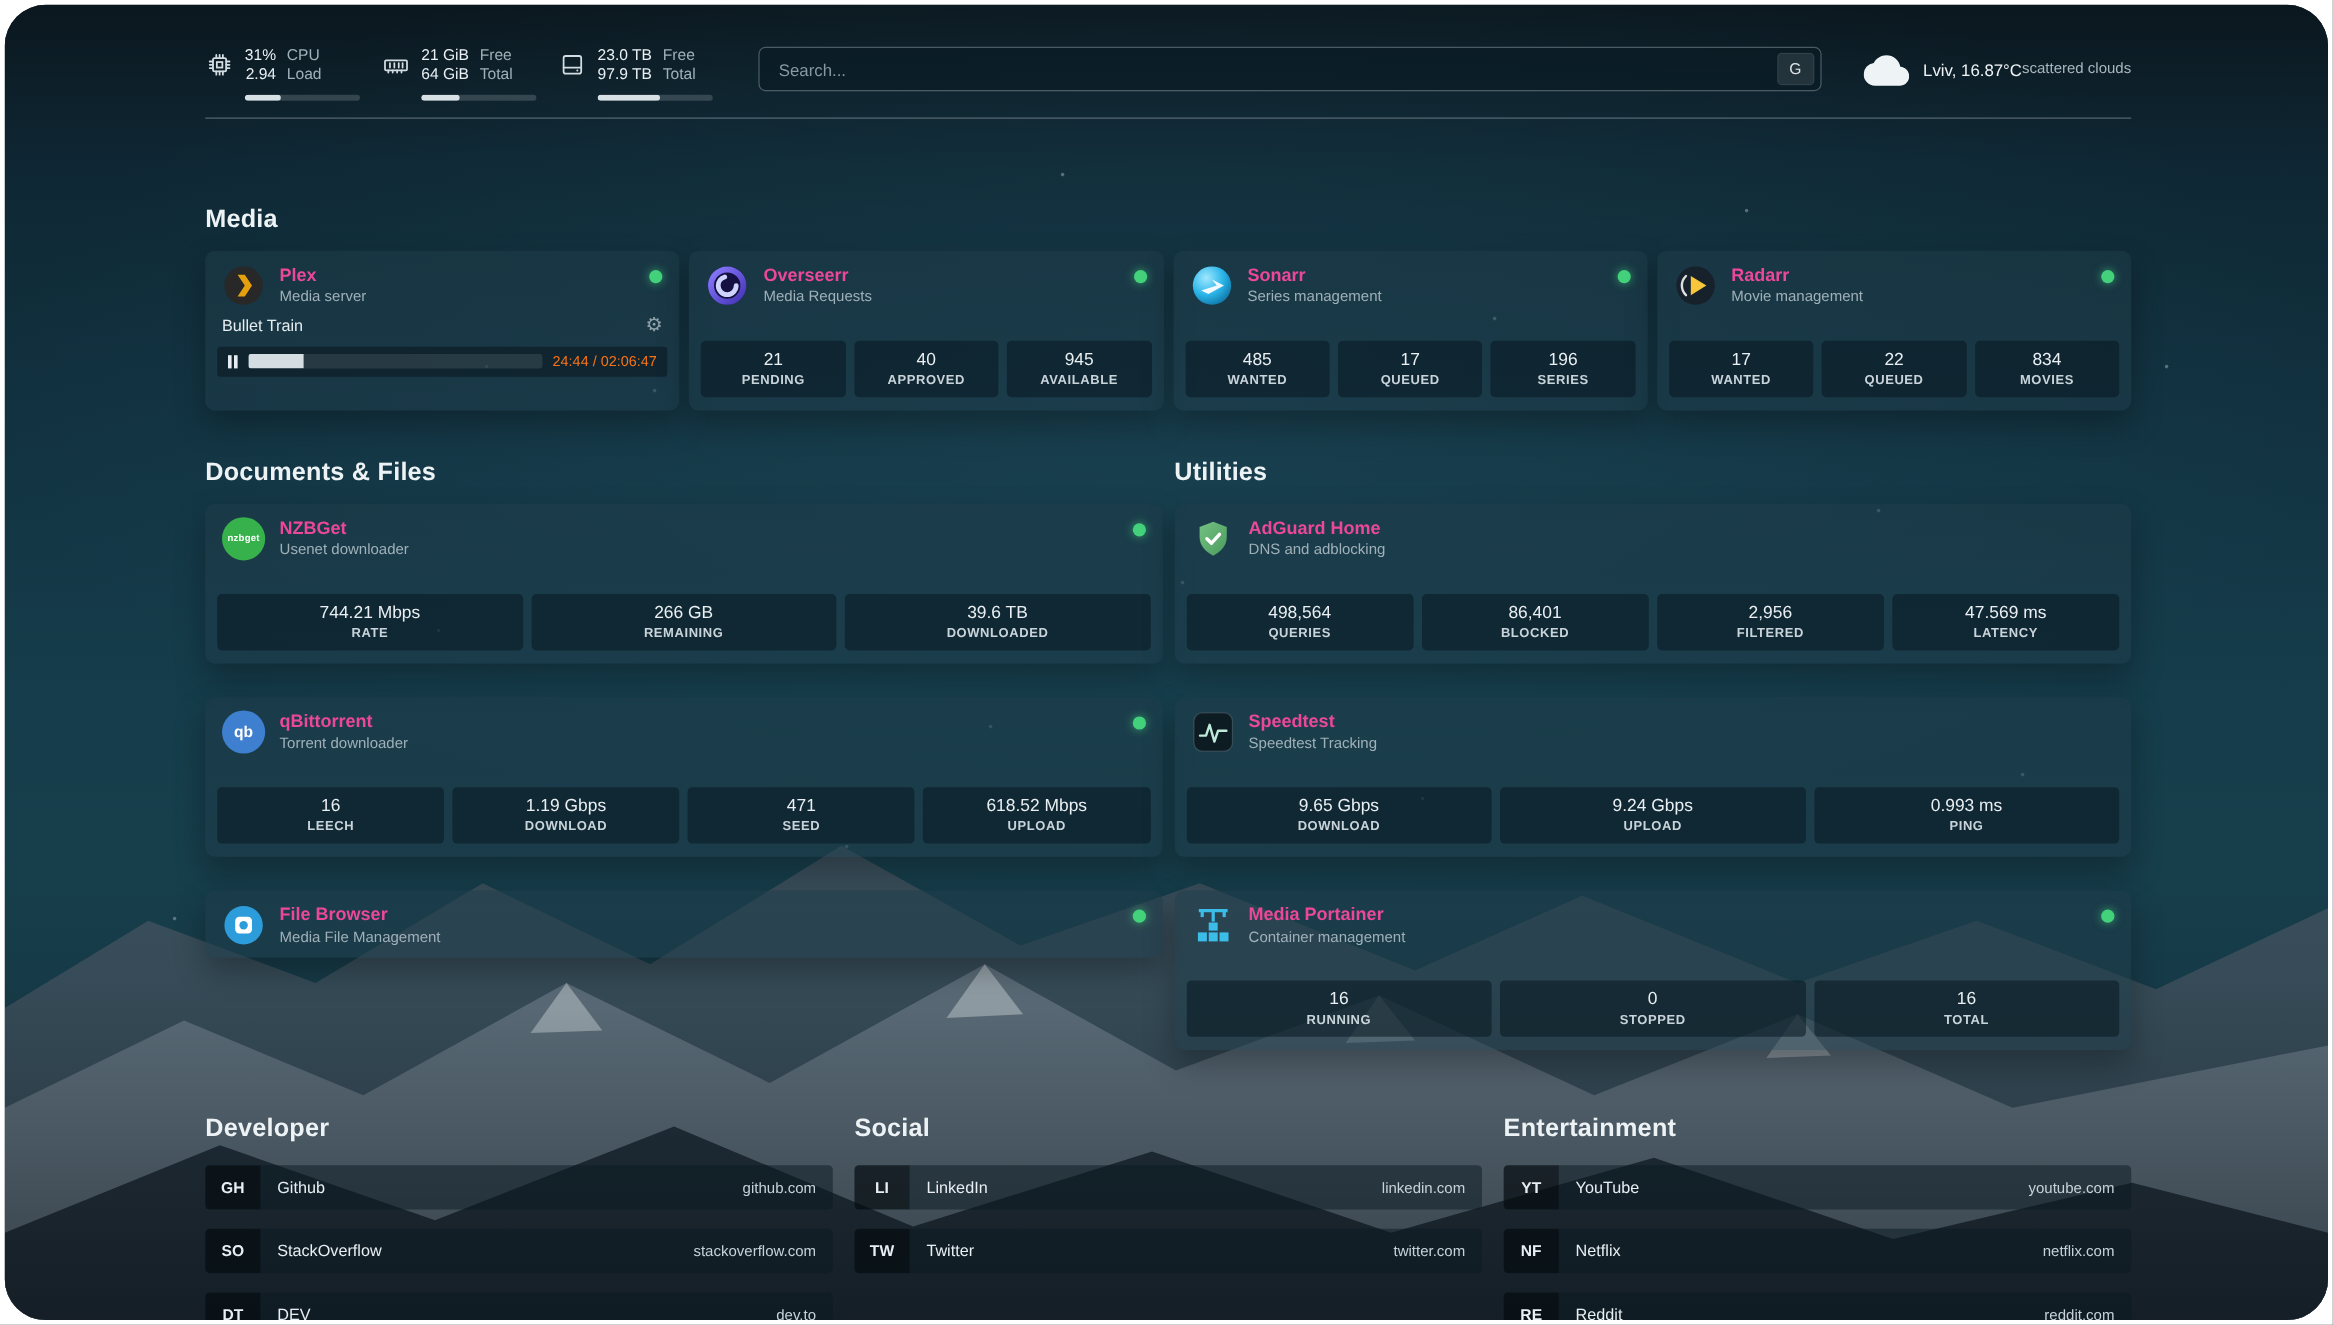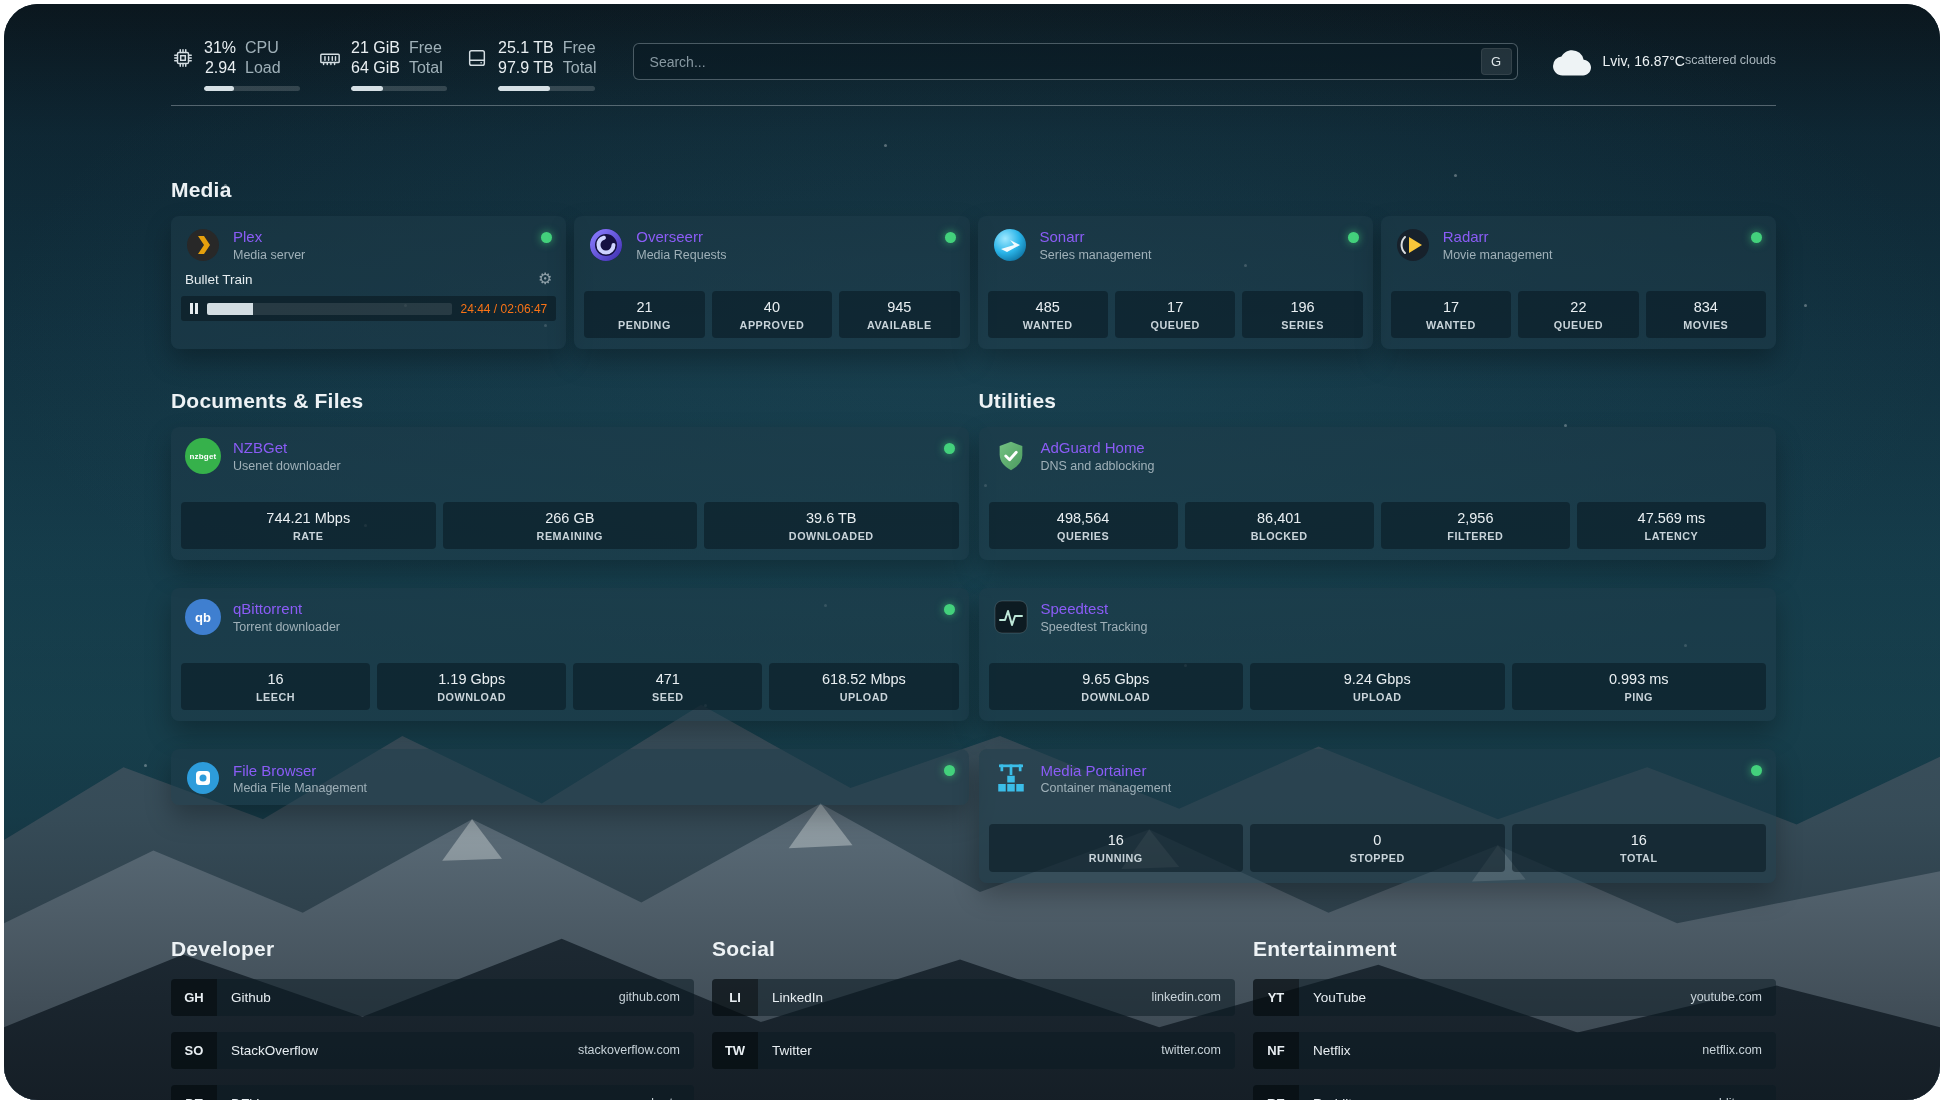--- a/index.html
+++ b/index.html
@@ -22,21 +22,21 @@
     700px 700px 0 rgba(255,255,255,.25), 1180px 660px 0 rgba(255,255,255,.3), 1450px 170px 0 rgba(255,255,255,.3),
     400px 300px 0 rgba(255,255,255,.25), 1800px 300px 0 rgba(255,255,255,.3), 820px 600px 0 rgba(255,255,255,.25);}
 
   .content{position:relative;z-index:2;padding:34px 164px 0 167px;}
 
   
   .topbar{display:flex;align-items:center;}
   .hstats{display:flex;gap:16px;}
   .hstat{position:relative;display:flex;align-items:center;gap:9px;min-width:131px;padding-bottom:13px;}
   .hicon{width:24px;height:24px;display:flex;align-items:center;justify-content:center;}
-  .hcol{display:flex;flex-direction:column;line-height:1.25;font-size:16px;}
+  .hcol{display:flex;flex-direction:column;line-height:1.25;font-size:13px;}
   .hvals{color:#e9eff2;text-align:right;}
   .hlabs{color:#9fb0b8;}
   .hbar{position:absolute;left:33px;right:2px;bottom:0;height:5px;border-radius:3px;background:rgba(255,255,255,0.16);overflow:hidden;}
   .hfill{height:100%;background:#d6e0e5;border-radius:3px;}
 
   .searchbar{flex:1;display:flex;align-items:center;height:37px;margin:0 34px 6px 36px;background:rgba(10,26,34,0.55);
     border:1px solid rgba(196,210,218,0.35);border-radius:6px;padding:0 5px 0 14px;}
   .searchbar input{flex:1;background:transparent;border:none;outline:none;color:#e8eef2;font-size:14px;font-family:inherit;}
   .searchbar input::placeholder{color:#8798a1;}
   .gbox{width:31px;height:27px;background:rgba(255,255,255,0.10);border:1px solid rgba(255,255,255,0.08);border-radius:4px;
@@ -58,21 +58,21 @@
   
   .card{background:rgba(31,60,72,0.52);border-radius:8px;box-shadow:0 12px 26px rgba(0,0,0,0.28);cursor:pointer;}
   .media-grid{display:grid;grid-template-columns:repeat(4,1fr);gap:8px;}
   .media-grid .card{min-height:130px;}
   .col .card{margin-bottom:28px;}
   .col .card:last-child{margin-bottom:0;}
 
   .chead{display:flex;align-items:center;gap:12px;padding:11px 14px 9px;}
   .cicon{width:36px;height:36px;flex:0 0 36px;display:flex;align-items:center;justify-content:center;position:relative;}
   .ctitles{display:flex;flex-direction:column;line-height:1.3;}
-  .cname{font-size:15px;font-weight:400;color:#8b5cf6;}
+  .cname{font-size:15px;font-weight:700;color:#ec4899;}
   .csub{font-size:12.5px;color:#9fb0b8;}
   .dot{margin-left:auto;width:11px;height:11px;border-radius:50%;background:var(--status-green,#43d17c);
     box-shadow:0 0 8px rgba(67,209,124,0.7);align-self:flex-start;margin-top:5px;}
 
   .cstats{display:flex;gap:7px;padding:3px 10px 11px;}
   .sbox{flex:1;background:rgba(8,24,32,0.55);border-radius:4px;padding:7px 4px 6px;text-align:center;line-height:1.35;margin-top:16px;}
   .sval{font-size:14.5px;color:#e9eff2;}
   .slab{font-size:10.8px;font-weight:bold;letter-spacing:.5px;color:#c9d4da;}
 
   
@@ -165,21 +165,21 @@
 
         <div class="hstat">
           <span class="hicon">
             <svg width="22" height="22" viewBox="0 0 24 24" fill="none" stroke="#d4dde2" stroke-width="1.6" stroke-linecap="round">
               <rect x="4" y="4" width="16" height="16" rx="2"></rect>
                 <path d="M4 14.5h16"></path>
               <circle cx="16.5" cy="17.2" r="0.9" fill="#d4dde2" stroke="none"></circle>
             </svg>
           </span>
           <div class="hcol hvals">
-            <span>25.1 TB</span>
+            <span>23.0 TB</span>
             <span>97.9 TB</span>
           </div>
           <div class="hcol hlabs">
             <span>Free</span>
             <span>Total</span>
           </div>
           <div class="hbar">
               <div class="hfill" style="width: 54%;"></div>
             </div>
         </div>

